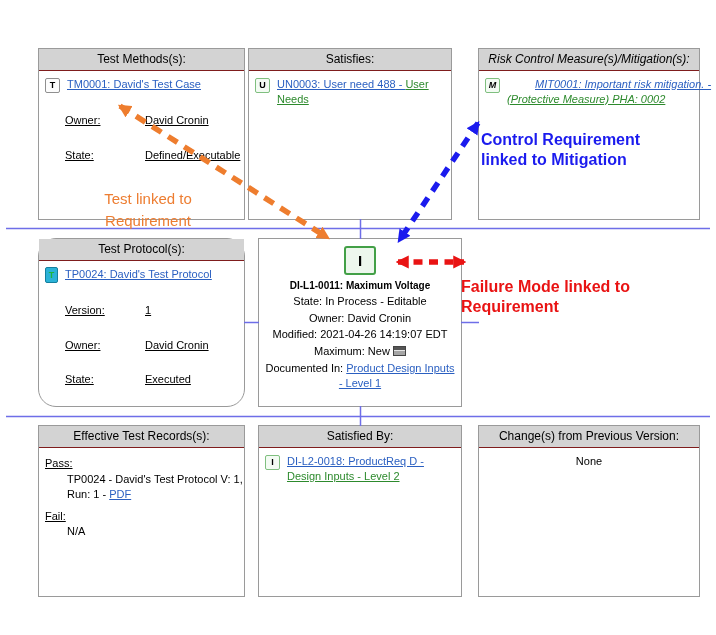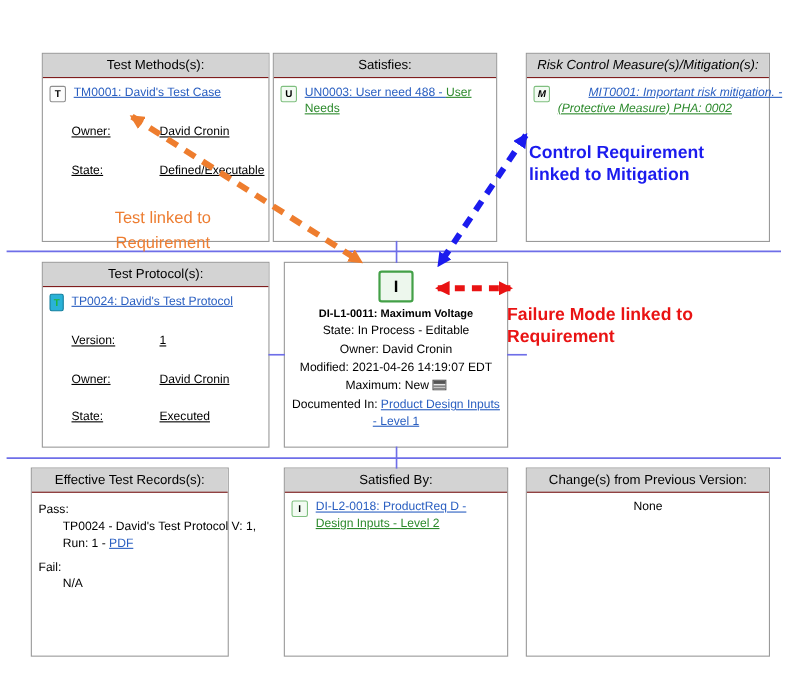--- a/index.html
+++ b/index.html
@@ -2,24 +2,24 @@
 <html><head>
 <meta charset="utf-8">
 <style>
   html,body{margin:0;padding:0;background:#fff;}
   .canvas{position:relative;width:716px;height:635px;background:#fff;
     font-family:"Liberation Sans","DejaVu Sans",sans-serif;color:#000;overflow:hidden;}
   .box{position:absolute;background:#fff;border:1px solid #9a9a9a;box-sizing:border-box;}
   #box-test-methods{left:38px;top:48px;width:207px;height:172px;}
   #box-satisfies{left:248px;top:48px;width:204px;height:172px;}
   #box-risk{left:478px;top:48px;width:222px;height:172px;font-style:italic;}
-  #box-test-protocol{left:38px;top:238px;width:207px;height:169px;}
+  #box-test-protocol{left:38px;top:238px;width:207px;height:169px;border-radius:18px;}
   #box-requirement{left:258px;top:238px;width:204px;height:169px;}
   #box-failure{left:478px;top:238px;width:222px;height:169px;}
-  #box-records{left:28px;top:425px;width:180px;height:172px;}
+  #box-records{left:38px;top:425px;width:207px;height:172px;}
   #box-satisfied-by{left:258px;top:425px;width:204px;height:172px;}
   #box-changes{left:478px;top:425px;width:222px;height:172px;}
   .box-header{background:#d3d3d3;border-bottom:1px solid #7f1d1d;text-align:center;
     font-size:12px;padding:3px 2px 4px;}
   .box-body{padding:6px 6px;font-size:11px;line-height:1.32;}
   .item-row{display:flex;align-items:flex-start;gap:7px;}
   .badge{flex:0 0 auto;width:13px;height:13px;border:1px solid #8f8f8f;border-radius:2px;
     background:#fcfcfc;font-size:9px;font-weight:bold;text-align:center;line-height:13px;margin-top:1px;}
   .badge.green{border-color:#7fbf7f;background:#f3fbf3;}
   .tp-icon{flex:0 0 auto;width:11px;height:14px;background:#2ab2d7;border:1px solid #137f9e;
@@ -33,21 +33,21 @@
   .field-row{display:flex;margin-top:20px;text-decoration:underline;}
   .field-label{width:80px;flex:0 0 auto;}
   
   #box-requirement .box-body{text-align:center;padding-top:7px;}
   .req-icon{display:inline-block;min-width:20px;height:25px;line-height:25px;border:2px solid #43a047;
     background:#edf7ed;border-radius:3px;font-size:15px;font-weight:bold;padding:0 4px;}
   .req-line{margin-top:2px;}
   .req-title{font-weight:bold;font-size:10px;margin-top:4px;}
   .wf-icon{display:inline-block;vertical-align:-1px;margin-left:3px;}
   
-  .section-label{margin-top:2px;}
+  .section-label{text-decoration:underline;margin-top:2px;}
   .indent{margin-left:22px;margin-top:1px;}
   #box-changes .box-body{text-align:center;}
   
   .overlay{position:absolute;left:0;top:0;pointer-events:none;}
   #connectors{z-index:4;}
   #arrows{z-index:5;}
   .annotation{position:absolute;z-index:6;pointer-events:none;}
   #ann-orange{left:68px;top:156px;width:160px;text-align:center;font-size:15px;line-height:1.45;color:#ed7d31;margin-top:32px;}
   #ann-blue{left:481px;top:130px;width:205px;font-size:16px;font-weight:bold;line-height:1.28;color:#1b1bee;}
   #ann-red{left:461px;top:277px;width:172px;font-size:16px;font-weight:bold;line-height:1.28;color:#e91313;}

